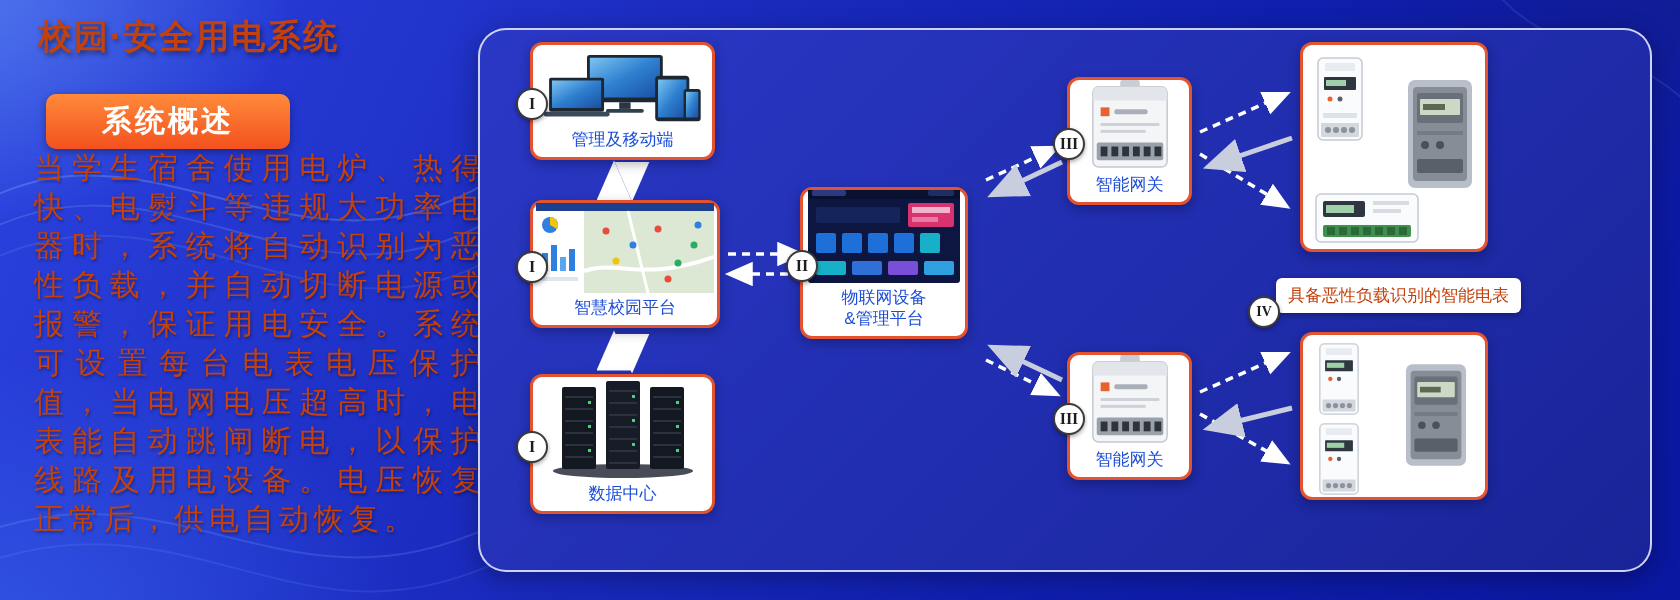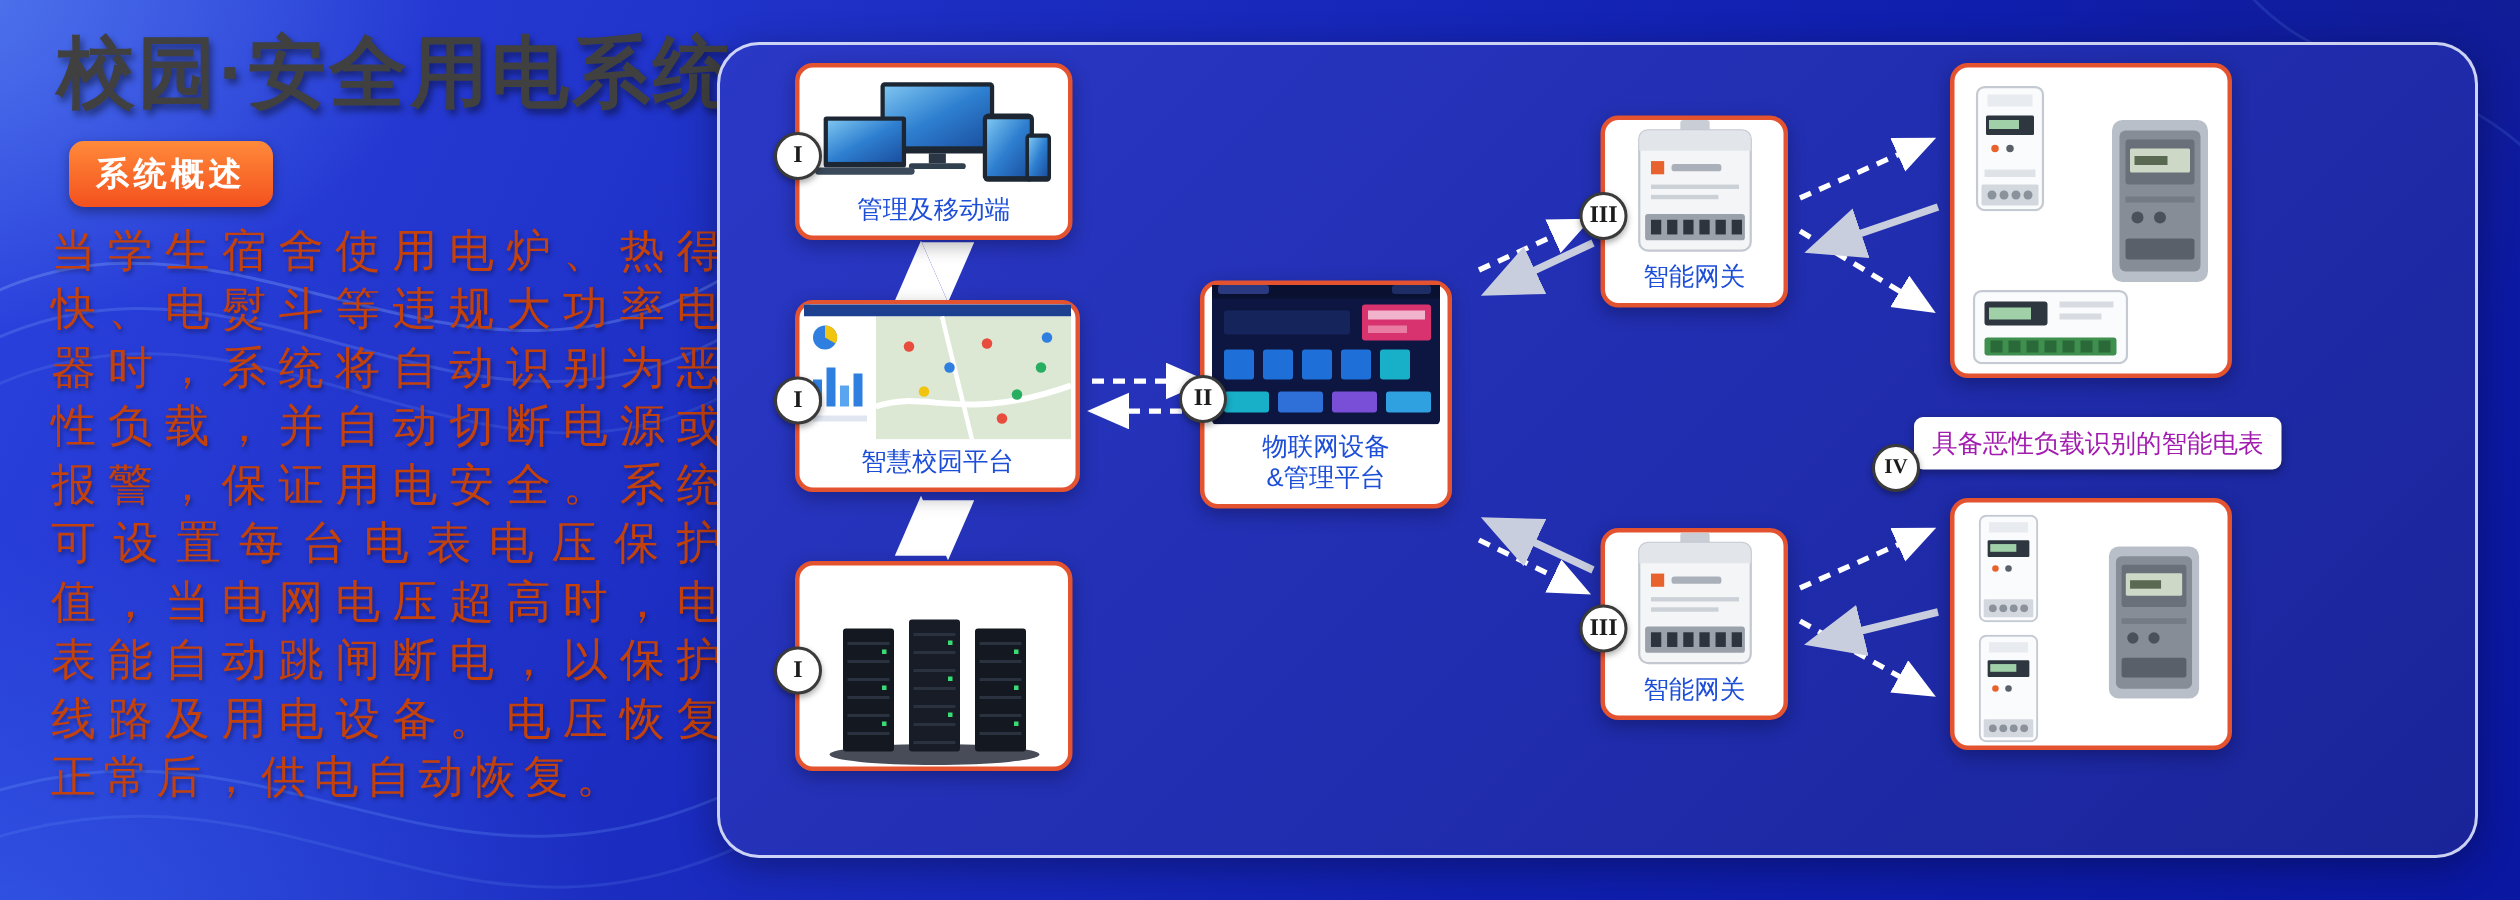--- a/index.html
+++ b/index.html
@@ -11,29 +11,29 @@
       radial-gradient(ellipse 600px 400px at -4% -2%, rgba(130,190,255,.45), transparent 60%),
       radial-gradient(ellipse 700px 450px at 0% 105%, rgba(70,130,255,.35), transparent 60%),
       radial-gradient(ellipse 500px 300px at 100% 0%, rgba(20,30,140,.6), transparent 70%),
       linear-gradient(115deg, #2c43e0 0%, #1b2cc0 35%, #101fae 65%, #0a17a0 100%);
   }
   .bg-waves { position:absolute; left:0; top:0; pointer-events:none; }
 
   
   .page-title {
     position:absolute; left:38px; top:14px;
-    font-size:52px; font-weight:bold; color:#404040; letter-spacing:2px;
+    font-size:34px; font-weight:bold; color:#c2410c; letter-spacing:2px;
     text-shadow:2px 3px 5px rgba(0,0,0,.45);
     white-space:nowrap;
   }
   .badge {
     position:absolute; left:46px; top:94px;
-    display:inline-block; padding:7px 18px;
+    display:inline-block; padding:7px 56px;
     background:linear-gradient(180deg,#ff8a3a,#f4511e);
-    border-radius:10px; color:#fff; font-size:22px; font-weight:bold;
+    border-radius:10px; color:#fff; font-size:30px; font-weight:bold;
     letter-spacing:3px; box-shadow:0 3px 8px rgba(0,0,0,.35);
   }
   .overview-text {
     position:absolute; left:34px; top:148px; width:452px;
     color:#c2410c; font-size:30px; line-height:39px; letter-spacing:5px;
     text-align:justify; text-shadow:1px 2px 3px rgba(0,0,0,.35);
   }
 
   
   .panel {
@@ -69,21 +69,21 @@
   .meters-box svg { position:absolute; }
   .iv-wrap { position:absolute; display:flex; align-items:center; z-index:4; }
   .iv-circle {
     width:32px; height:32px; border-radius:50%; background:#fff; border:2px solid #3a3a3a;
     display:flex; align-items:center; justify-content:center;
     font-family:"Liberation Serif", serif; font-size:14px; font-weight:bold; color:#1c1c1c;
     box-shadow:0 2px 4px rgba(0,0,0,.35); z-index:2; flex:0 0 32px;margin-top:34px;
   }
   .iv-label {
     background:#fff; border-radius:6px; padding:6px 12px 6px 12px; margin-left:-4px;
-    font-size:17px; color:#a21caf; white-space:nowrap; box-shadow:0 2px 6px rgba(0,0,0,.35);
+    font-size:17px; color:#c2410c; white-space:nowrap; box-shadow:0 2px 6px rgba(0,0,0,.35);
   }
 </style>
 </head>
 <body>
 
 <svg width="0" height="0" style="position:absolute" aria-hidden="true">
   <defs>
     <linearGradient id="g-screen" x1="0" y1="0" x2="1" y2="1">
       <stop offset="0" stop-color="#7cc4f0"></stop>
         <stop offset="0.5" stop-color="#2e7fd0"></stop>
@@ -226,20 +226,21 @@
             <rect x="40" y="72" width="3" height="3"></rect>
           <rect x="84" y="18" width="3" height="3"></rect>
             <rect x="84" y="42" width="3" height="3"></rect>
             <rect x="84" y="66" width="3" height="3"></rect>
           <rect x="128" y="24" width="3" height="3"></rect>
             <rect x="128" y="48" width="3" height="3"></rect>
             <rect x="128" y="72" width="3" height="3"></rect>
         </g>
       </svg>
     </div>
+    <div class="node-label">数据中心</div>
   </div>
 
   <div class="node" style="left:320px; top:157px; width:168px; height:152px;">
     <div class="numeral" style="left:-17px; top:60px;">II</div>
     <div class="node-img">
       <svg width="152" height="96" viewBox="0 0 152 96">
         <rect width="152" height="96" rx="3" fill="#0d1640"></rect>
         <rect width="152" height="12" fill="#0a1030"></rect>
         <rect x="4" y="3" width="34" height="6" rx="2" fill="#2b3a80"></rect>
         <rect x="120" y="3" width="26" height="6" rx="2" fill="#1f2d66"></rect>

